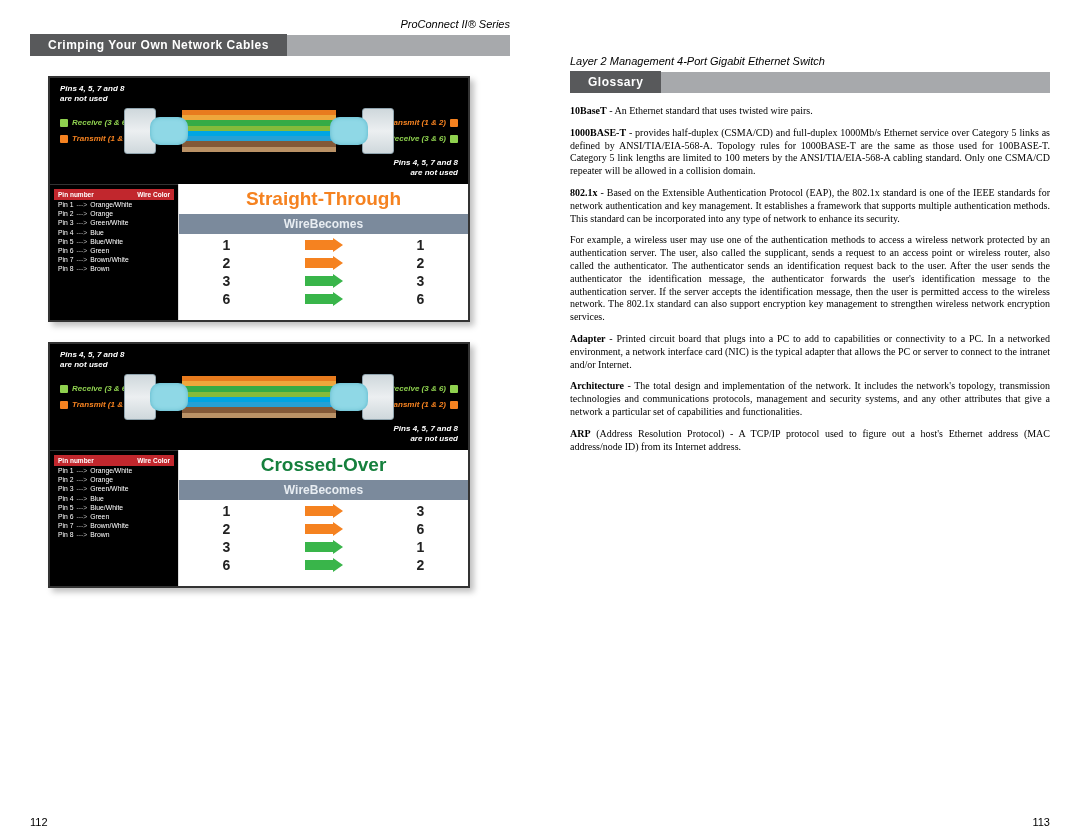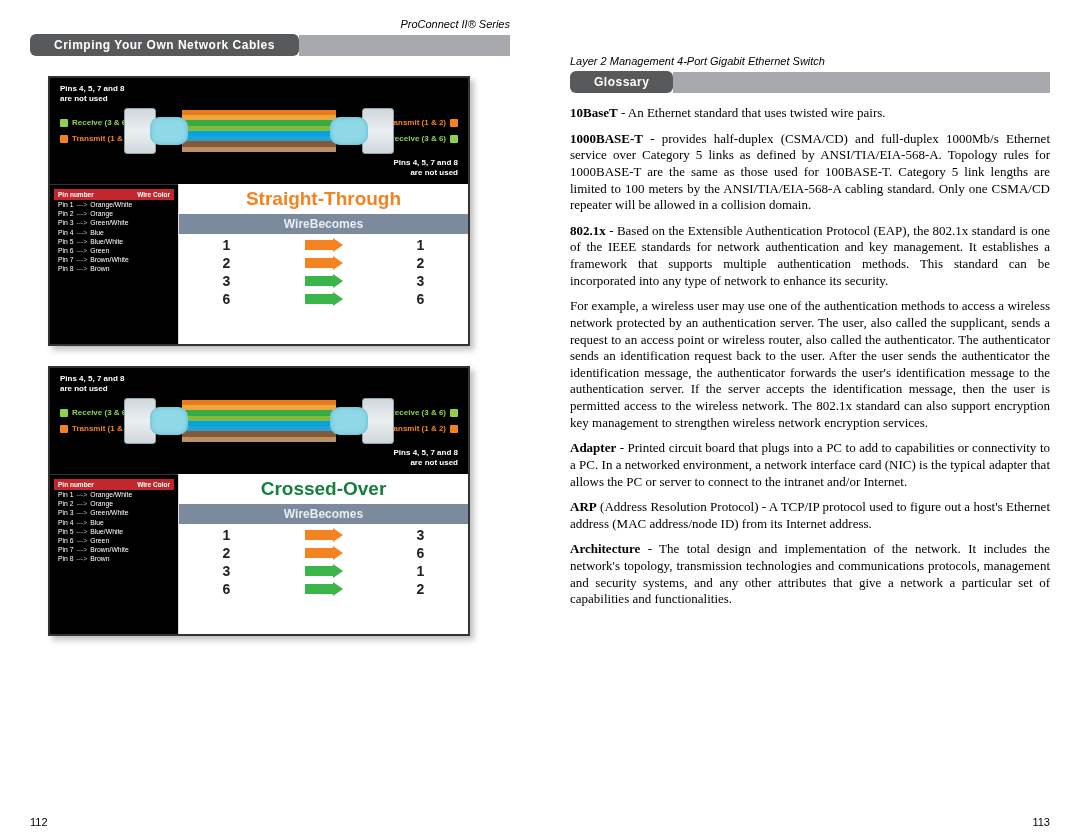--- a/index.html
+++ b/index.html
@@ -31,23 +31,22 @@
     align-items: center;
     margin-bottom: 12px;
     font-family: Arial, Helvetica, sans-serif;
   }
   .title-block {
     background: #58595b;
     color: #fff;
     font-size: 12px;
     font-weight: bold;
     letter-spacing: 0.5px;
-    padding: 4px 24px;
+    padding: 4px 18px;
     white-space: nowrap;
-    border-radius: 6px;
   }
   .bar-rest {
     flex: 1;
     background: #a7a9ac;
     height: 21px;
   }
   .pagenum {
     position: absolute;
     bottom: 6px;
     font-size: 11px;
@@ -65,20 +64,21 @@
     background: #fff;
     font-family: Arial, Helvetica, sans-serif;
   }
   .cable-area {
     background: #000;
     height: 106px;
     position: relative;
     color: #fff;
     padding: 6px 10px;
     overflow: hidden;
+    font-style: italic;
   }
   .cable-note {
     font-size: 8px;
     line-height: 1.25;
     font-weight: bold;
     position: absolute;
   }
   .cn-tl { top: 6px; left: 10px; }
   .cn-br { bottom: 6px; right: 10px; text-align: right; }
 
@@ -124,21 +124,21 @@
     width: 38px; height: 28px;
     background: #8fd8e6;
     border-radius: 10px;
     margin: 0 -6px;
     z-index: 2;
     box-shadow: inset 0 0 4px #5bb5c9;
   }
 
   .lower-area {
     display: flex;
-    height: 160px;
+    height: 136px;
   }
   .pin-list {
     width: 128px;
     background: #000;
     padding: 4px 4px;
     border-top: 1px solid #333;
   }
   .pin-list-header {
     background: #c1272d;
     color: #fff;
@@ -209,21 +209,21 @@
     right: -2px; top: 0;
     border-left: 10px solid currentColor;
     border-top: 7px solid transparent;
     border-bottom: 7px solid transparent;
   }
   .a-orange { color: #f58220; }
   .a-green  { color: #39b54a; }
 
   
   .glossary {
-    font-size: 13px;
+    font-size: 10px;
     line-height: 1.28;
     text-align: justify;
   }
   .glossary p { margin-bottom: 9px; }
   .term { font-weight: bold; }
 </style>
 </head>
 <body>
 
 <div class="page">
@@ -457,18 +457,18 @@
     <div class="title-block">Glossary</div>
     <div class="bar-rest"></div>
   </div>
 
   <div class="glossary" id="glossary-mount">
       <p><span class="term">10BaseT</span> - An Ethernet standard that uses twisted wire pairs.</p>
       <p><span class="term">1000BASE-T</span> - provides half-duplex (CSMA/CD) and full-duplex 1000Mb/s Ethernet service over Category 5 links as defined by ANSI/TIA/EIA-568-A. Topology rules for 1000BASE-T are the same as those used for 100BASE-T. Category 5 link lengths are limited to 100 meters by the ANSI/TIA/EIA-568-A cabling standard. Only one CSMA/CD repeater will be allowed in a collision domain.</p>
       <p><span class="term">802.1x</span> - Based on the Extensible Authentication Protocol (EAP), the 802.1x standard is one of the IEEE standards for network authentication and key management. It establishes a framework that supports multiple authentication methods. This standard can be incorporated into any type of network to enhance its security.</p>
       <p>For example, a wireless user may use one of the authentication methods to access a wireless network protected by an authentication server. The user, also called the supplicant, sends a request to an access point or wireless router, also called the authenticator. The authenticator sends an identification request back to the user. After the user sends the authenticator the identification message, the authenticator forwards the user's identification message to the authentication server. If the server accepts the identification message, then the user is permitted access to the wireless network. The 802.1x standard can also support encryption key management to strengthen wireless network encryption services.</p>
       <p><span class="term">Adapter</span> - Printed circuit board that plugs into a PC to add to capabilities or connectivity to a PC. In a networked environment, a network interface card (NIC) is the typical adapter that allows the PC or server to connect to the intranet and/or Internet.</p>
+      <p><span class="term">Architecture</span> - The total design and implementation of the network. It includes the network's topology, transmission technologies and communications protocols, management and security systems, and any other attributes that give a network a particular set of capabilities and functionalities.</p>
       <p><span class="term">ARP</span> (Address Resolution Protocol) - A TCP/IP protocol used to figure out a host's Ethernet address (MAC address/node ID) from its Internet address.</p>
-      <p><span class="term">Architecture</span> - The total design and implementation of the network. It includes the network's topology, transmission technologies and communications protocols, management and security systems, and any other attributes that give a network a particular set of capabilities and functionalities.</p>
     </div>
 
   <div class="pagenum right">113</div>
 </div>
 
 </body></html>

